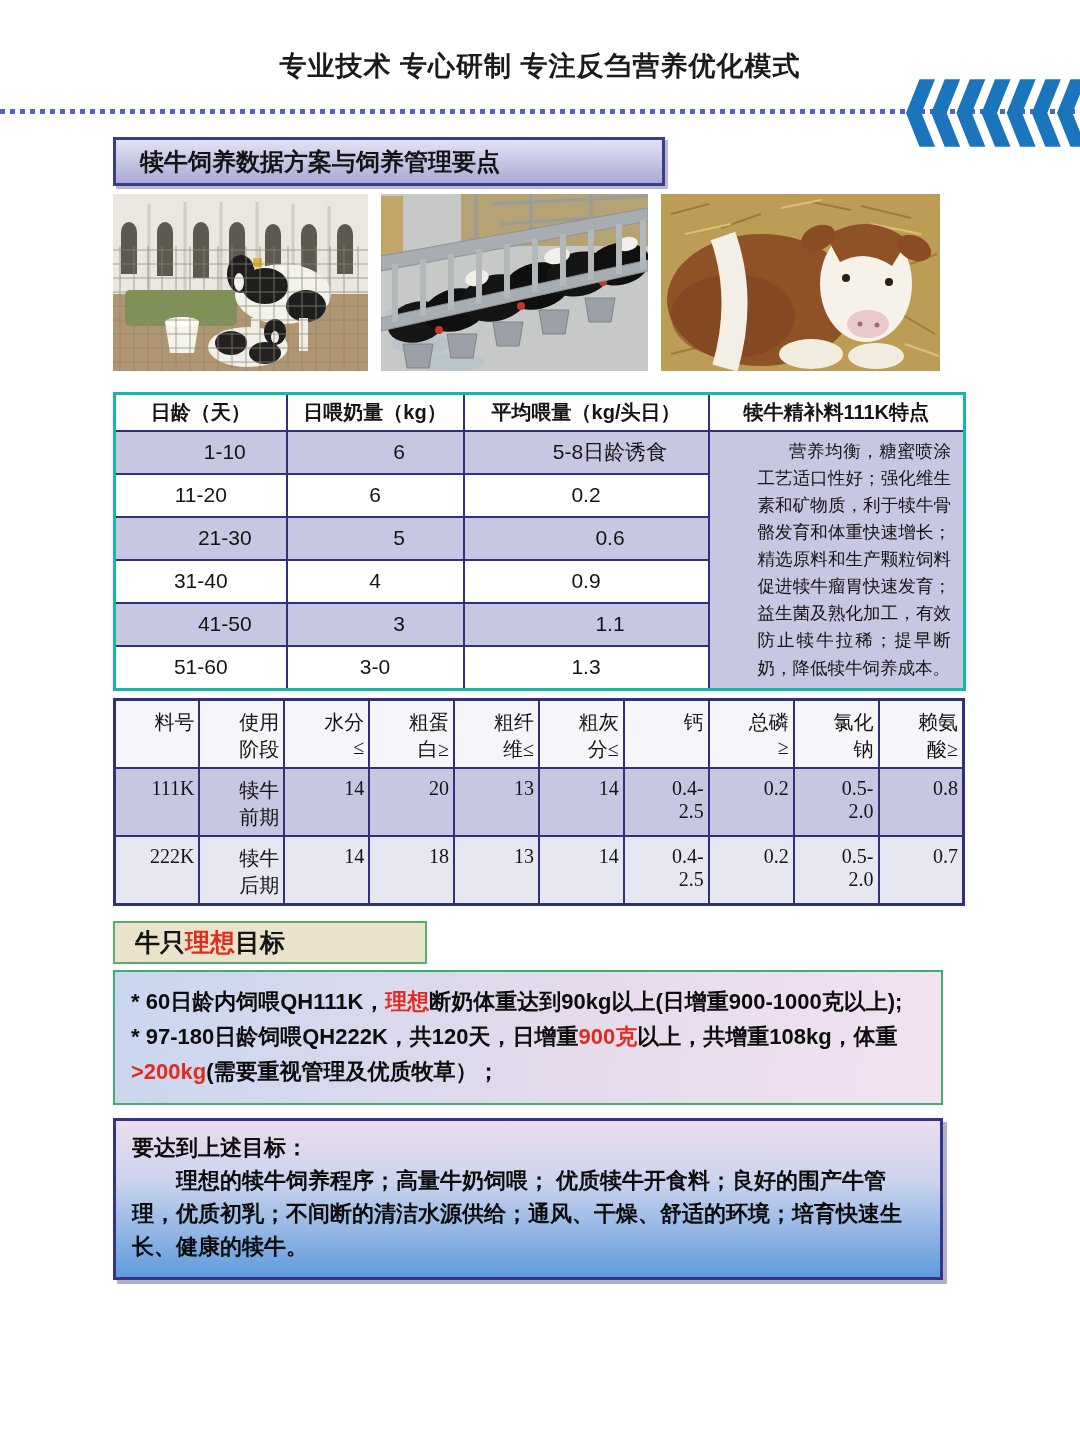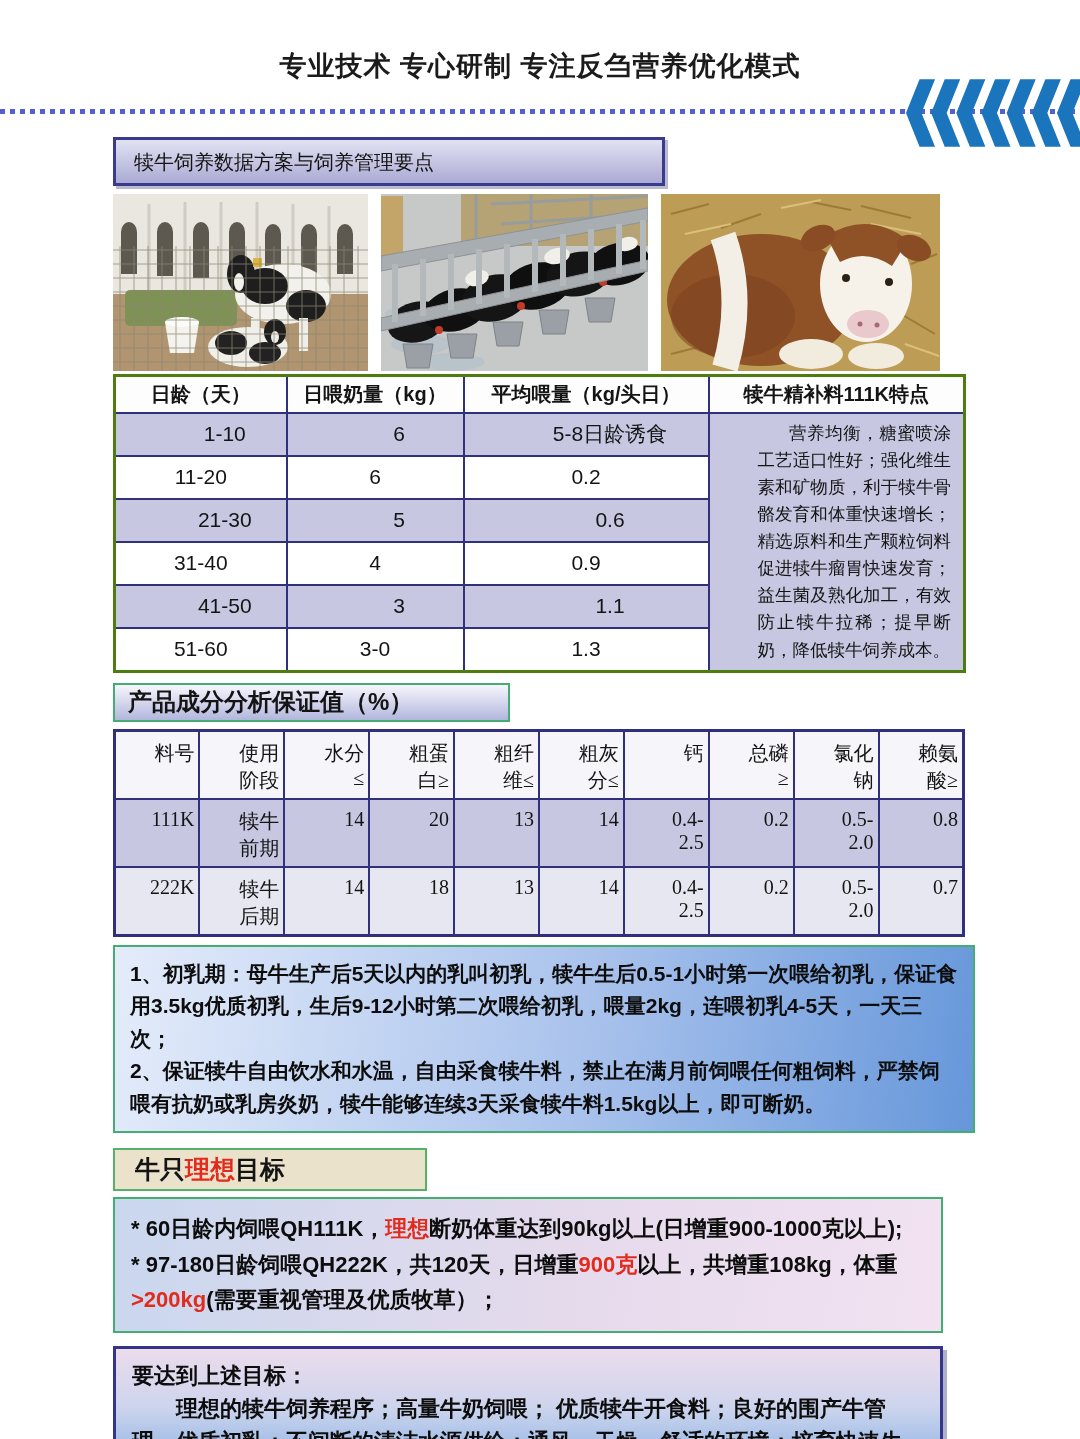--- a/index.html
+++ b/index.html
@@ -20,28 +20,28 @@
     background:repeating-linear-gradient(to right,#5560cf 0 5px, transparent 5px 10px);
   }
   .chevrons { position:absolute; top:78px; right:-6px; width:180px; height:70px; }
 
   .content { margin-left:113px; }
 
   .title-banner {
     width:552px; height:49px; line-height:44px;
     background:linear-gradient(#e2e2f3,#aaaad4);
     border:3px solid #3a3a8e; box-shadow:3px 3px 0 #b9b9cf;
-    font-size:20px; font-weight:normal; padding-left:18px;
+    font-size:24px; font-weight:bold; padding-left:24px;
   }
 
   .photos { display:flex; gap:13px; margin-top:8px; }
   .photo { height:177px; display:block; }
 
   table { border-collapse:collapse; }
-  table.feed { margin-top:3px; width:850px; border:3px solid #4d7c0f; table-layout:fixed; }
+  table.feed { margin-top:21px; width:850px; border:3px solid #14b8a6; table-layout:fixed; }
   .feed th, .feed td { border:2px solid #30307c; text-align:center; }
   .feed th { height:37px; font-size:20px; font-weight:bold; background:#fdfdfe; }
   .feed td { height:40px; font-size:21px; background:#ffffff; }
   .feed tr.stripe td { background:#c7c7e2;padding-left:48px; }
   .feed td.feature {
     background:#c7c7e2; font-family:"Liberation Serif", serif;
     font-size:17.5px; line-height:1.55; text-align:justify;
     padding:6px 12px 6px 12px; vertical-align:top; text-indent:1.8em;
     font-weight:normal;
   }
@@ -318,21 +318,20 @@
       <td>1.1</td>
     </tr>
     <tr>
       <td>51-60</td>
       <td>3-0</td>
       <td>1.3</td>
     </tr>
   </tbody>
     </table>
 
-  <div class="section-banner">产品成分分析保证值（%）</div>
 
   <table class="comp">
     <tbody>
         <tr>
       <th>料号</th>
       <th>使用
 阶段</th>
       <th>水分
 ≤</th>
       <th>粗蛋
@@ -375,24 +374,20 @@
       <td>0.4-
 2.5</td>
       <td>0.2</td>
       <td>0.5-
 2.0</td>
       <td>0.7</td>
     </tr>
   </tbody>
     </table>
 
-  <div class="colostrum">
-    <p>1、初乳期：母牛生产后5天以内的乳叫初乳，犊牛生后0.5-1小时第一次喂给初乳，保证食用3.5kg优质初乳，生后9-12小时第二次喂给初乳，喂量2kg，连喂初乳4-5天，一天三次；</p>
-    <p>2、保证犊牛自由饮水和水温，自由采食犊牛料，禁止在满月前饲喂任何粗饲料，严禁饲喂有抗奶或乳房炎奶，犊牛能够连续3天采食犊牛料1.5kg以上，即可断奶。</p>
-  </div>
 
   <div class="ideal-banner"><span>牛只</span><span class="red">理想</span><span>目标</span></div>
 
   <div class="goal-box">
     <p><span>* 60日龄内饲喂QH111K，</span><span class="red">理想</span><span>断奶体重达到90kg以上(日增重900-1000克以上);</span></p>
     <p><span>* 97-180日龄饲喂QH222K，共120天，日增重</span><span class="red">900克</span><span>以上，共增重108kg，体重</span></p>
     <p><span class="red">&gt;200kg</span><span>(需要重视管理及优质牧草）；</span></p>
   </div>
 
   <div class="final-box">

